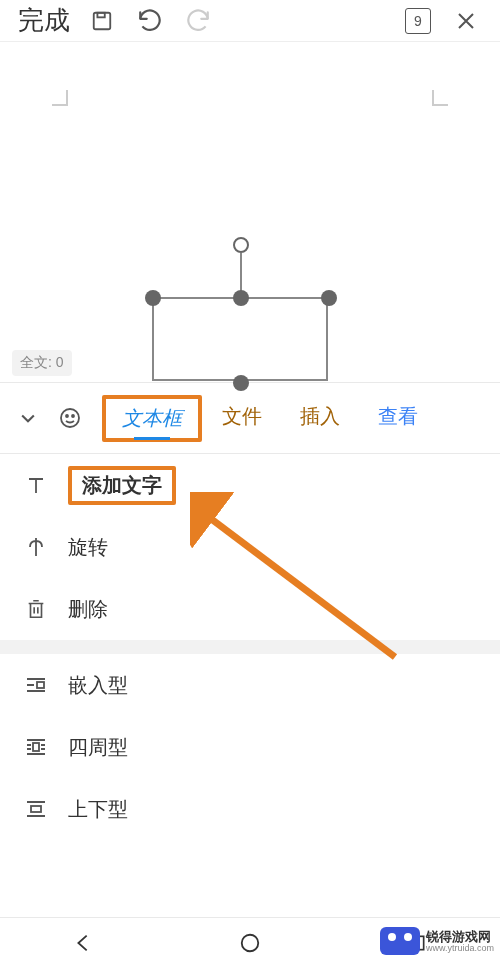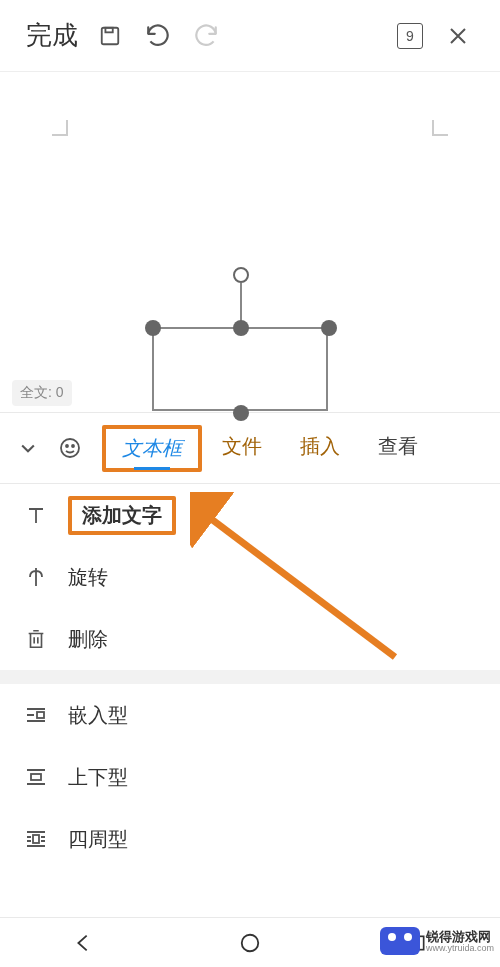--- a/index.html
+++ b/index.html
@@ -5,24 +5,24 @@
     * { margin: 0; padding: 0; box-sizing: border-box; }
     body {
       width: 500px;
       height: 967px;
       font-family: -apple-system, "Helvetica Neue", sans-serif;
       background: #fff;
       overflow: hidden;
       position: relative;
     }
     .top-toolbar {
-      height: 72px;
-      display: flex;
-      align-items: center;
-      padding: 0 20px;
+      height: 42px;
+      display: flex;
+      align-items: center;
+      padding: 0 12px;
       gap: 4px;
       border-bottom: 1px solid #eee;
     }
     .done-btn {
       font-size: 26px;
       color: #333;
       padding: 4px 6px;
     }
     .top-icon {
       width: 44px;
@@ -146,21 +146,21 @@
     }
     .tab.active::after {
       content: '';
       position: absolute;
       bottom: -2px;
       left: 30%;
       width: 40%;
       height: 3px;
       background: #1e88e5;
     }
-    .tab.faded { color: #404040; }
+    .tab.faded { color: #3b82f6; }
     .actions {
       background: #fff;
     }
     .action-row {
       height: 62px;
       display: flex;
       align-items: center;
       padding: 0 22px;
       gap: 18px;
       font-size: 20px;
@@ -342,34 +342,34 @@
       <svg width="24" height="24" viewBox="0 0 24 24" stroke="currentColor" stroke-width="1.8" fill="none">
           <path d="M3 6 L21 6 M3 12 L10 12 M3 18 L21 18"></path>
           <rect x="13" y="9" width="7" height="6"></rect>
         </svg>
     </div>
     <span>嵌入型</span>
   </div>
   <div class="action-row">
     <div class="icon-slot">
       <svg width="24" height="24" viewBox="0 0 24 24" stroke="currentColor" stroke-width="1.8" fill="none">
+          <path d="M3 5 L21 5 M3 10 L7 10 M17 10 L21 10 M3 14 L7 14 M17 14 L21 14 M3 19 L21 19"></path>
+          <rect x="9" y="8" width="6" height="8"></rect>
+        </svg>
+    </div>
+    <span>四周型</span>
+  </div>
+  <div class="action-row">
+    <div class="icon-slot">
+      <svg width="24" height="24" viewBox="0 0 24 24" stroke="currentColor" stroke-width="1.8" fill="none">
           <path d="M3 5 L21 5 M3 19 L21 19"></path>
           <rect x="7" y="9" width="10" height="6"></rect>
         </svg>
     </div>
     <span>上下型</span>
-  </div>
-  <div class="action-row">
-    <div class="icon-slot">
-      <svg width="24" height="24" viewBox="0 0 24 24" stroke="currentColor" stroke-width="1.8" fill="none">
-          <path d="M3 5 L21 5 M3 10 L7 10 M17 10 L21 10 M3 14 L7 14 M17 14 L21 14 M3 19 L21 19"></path>
-          <rect x="9" y="8" width="6" height="8"></rect>
-        </svg>
-    </div>
-    <span>四周型</span>
   </div>
 </div>
 
 <svg class="annotation-arrow" width="220" height="180">
   <defs>
     <marker id="ah" markerWidth="12" markerHeight="12" refX="2" refY="5" orient="auto">
       <path d="M0,0 L0,10 L12,5 z" fill="#e67e22"></path>
     </marker>
   </defs>
   <line x1="205" y1="165" x2="12" y2="20" stroke="#e67e22" stroke-width="7" marker-end="url(#ah)"></line>

